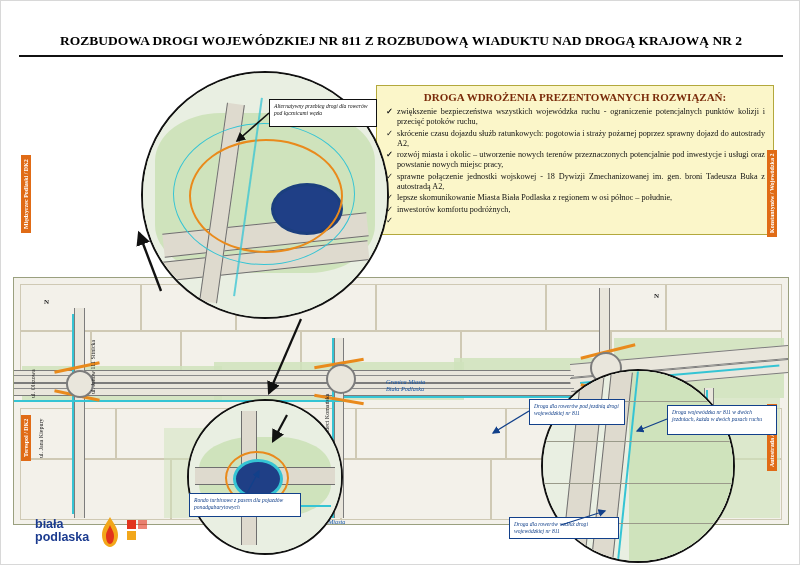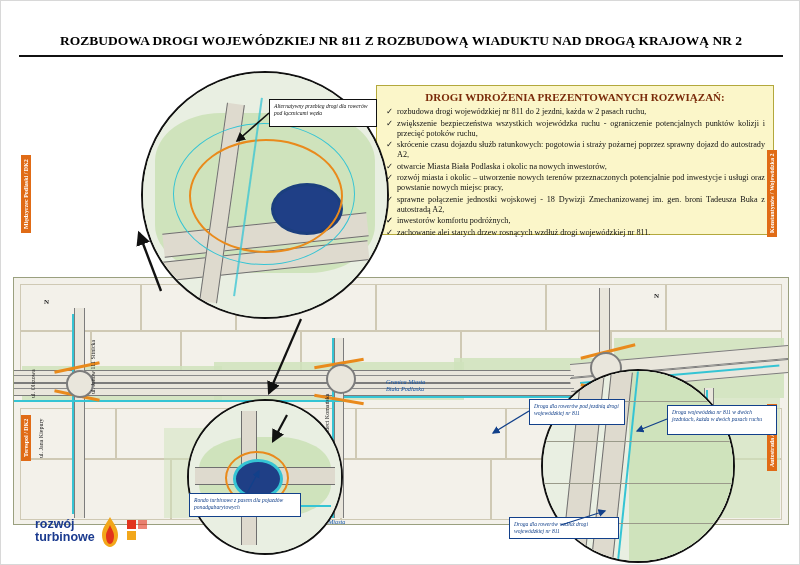--- a/index.html
+++ b/index.html
@@ -56,31 +56,31 @@
 </style>
 </head>
 <body>
 
 <div id="board">
 
   <div class="title2">ROZBUDOWA DROGI WOJEWÓDZKIEJ NR 811 Z ROZBUDOWĄ WIADUKTU NAD  DROGĄ KRAJOWĄ NR 2</div>
   <div class="rule"></div>
 
   <div class="panel">
-    <h3>DROGI WDROŻENIA PREZENTOWANYCH ROZWIĄZAŃ:</h3>
+    <h3>DROGA WDROŻENIA PREZENTOWANYCH ROZWIĄZAŃ:</h3>
     <ul>
-      <li><span class="tick">✓</span><span>rozbudowa drogi wojewódzkiej nr 811 do 2 jezdni, każda w 2 pasach ruchu,</span></li>
+      <li><span class="tick">✓</span></li>
       <li><span class="tick">✓</span><span>zwiększenie bezpieczeństwa wszystkich wojewódzka ruchu - ograniczenie potencjalnych punktów kolizji i przecięć potoków ruchu,</span></li>
       <li><span class="tick">✓</span><span>skrócenie czasu dojazdu służb ratunkowych: pogotowia i straży pożarnej poprzez sprawny dojazd do autostrady A2,</span></li>
-      <li><span class="tick">✓</span><span>otwarcie Miasta Biała Podlaska i okolic na nowych inwestorów,</span></li>
+      <li><span class="tick">✓</span></li>
       <li><span class="tick">✓</span><span>rozwój miasta i okolic – utworzenie nowych terenów przeznaczonych potencjalnie pod inwestycje i usługi oraz powstanie nowych miejsc pracy,</span></li>
       <li><span class="tick">✓</span><span>sprawne połączenie jednostki wojskowej - 18 Dywizji Zmechanizowanej im. gen. broni Tadeusza Buka z autostradą A2,</span></li>
+      <li><span class="tick">✓</span><span>lepsze skomunikowanie Miasta Biała Podlaska z regionem w osi północ – południe,</span></li>
+      <li><span class="tick">✓</span><span>inwestorów komfortu podróżnych,</span></li>
       <li><span class="tick">✓</span></li>
-      <li><span class="tick">✓</span><span>inwestorów komfortu podróżnych,</span></li>
-      <li><span class="tick">✓</span><span>zachowanie alei starych drzew rosnących wzdłuż drogi wojewódzkiej nr 811.</span></li>
     </ul>
   </div>
 
   <div class="mapstrip">
 
     <div class="plot">
       <div class="lot" style="left:6px;top:6px;width:120px;height:46px;"></div>
       <div class="lot" style="left:126px;top:6px;width:95px;height:46px;"></div>
       <div class="lot" style="left:221px;top:6px;width:140px;height:46px;"></div>
       <div class="lot" style="left:361px;top:6px;width:170px;height:46px;"></div>
@@ -227,22 +227,22 @@
     <path d="M300,318 L268,392" stroke="#111" stroke-width="2.2" fill="none" marker-end="url(#ah)"></path>
     <path d="M286,414 L272,440" stroke="#111" stroke-width="2.2" fill="none" marker-end="url(#ah)"></path>
     <path d="M528,410 L492,432" stroke="#12408a" stroke-width="1.3" fill="none" marker-end="url(#ahb)"></path>
     <path d="M666,418 L636,430" stroke="#12408a" stroke-width="1.3" fill="none" marker-end="url(#ahb)"></path>
     <path d="M560,524 L604,510" stroke="#12408a" stroke-width="1.3" fill="none" marker-end="url(#ahb)"></path>
     <path d="M246,492 L258,470" stroke="#12408a" stroke-width="1.3" fill="none" marker-end="url(#ahb)"></path>
   </svg>
 
   <div class="logo">
     <div class="lname">
-      <span>rozwój</span><br>
-      <span>turbinowe</span>
+      <span>biała</span><br>
+      <span>podlaska</span>
     </div>
     <svg class="flame" viewBox="0 0 26 32">
       <path d="M13 1 C9 8 5 12 5 19 C5 26 9 31 13 31 C17 31 21 26 21 19 C21 12 17 8 13 1 Z" fill="#f2a71b"></path>
       <path d="M13 9 C11 14 9 16 9 20 C9 25 11 28 13 28 C15 28 17 25 17 20 C17 16 15 14 13 9 Z" fill="#e2341d"></path>
     </svg>
     <div class="sq" style="left:92px;top:4px;background:#e2341d;"></div>
     <div class="sq" style="left:92px;top:15px;background:#f2a71b;"></div>
     <div class="sq" style="left:103px;top:4px;background:#e2341d;opacity:.6;"></div>
   </div>
 

